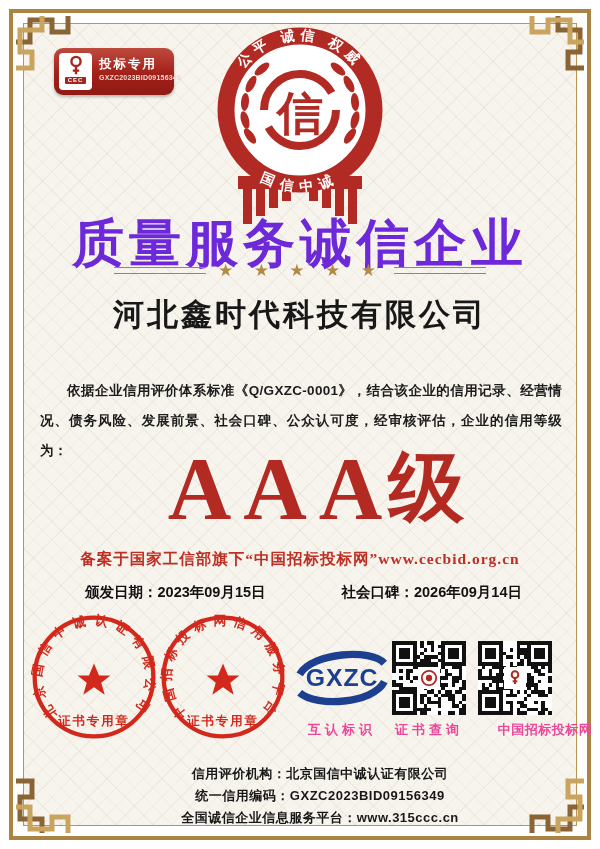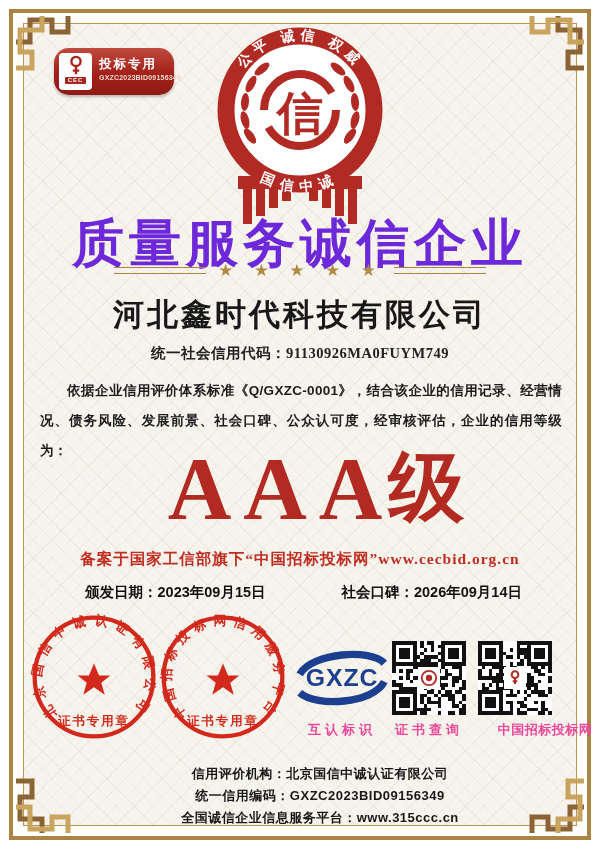--- a/index.html
+++ b/index.html
@@ -13,21 +13,21 @@
   
   .frame-outer{position:absolute;left:9px;top:9px;right:9px;bottom:9px;border:4px solid #ab8342;pointer-events:none;}
   .frame-inner{position:absolute;left:23px;top:23px;right:23px;bottom:23px;border:1.5px solid #bb944f;pointer-events:none;}
   .corner{position:absolute;width:80px;height:80px;pointer-events:none;}
   .corner.tl{left:6px;top:6px;}
   .corner.tr{right:6px;top:6px;transform:rotate(90deg);}
   .corner.br{right:6px;bottom:6px;transform:rotate(180deg);}
   .corner.bl{left:6px;bottom:6px;transform:rotate(270deg);}
 
   
-  .badge{position:absolute;left:54px;top:48px;width:120px;height:47px;border-radius:15px;
+  .badge{position:absolute;left:54px;top:48px;width:120px;height:47px;border-radius:9px;
     background:linear-gradient(180deg,#bf4a3e 0%,#a22019 55%,#8f1a15 100%);
     box-shadow:0 2px 3px rgba(0,0,0,0.25);}
   .badge-logo{position:absolute;left:5px;top:5px;width:33px;height:37px;background:#fff;border-radius:4px;
     display:flex;flex-direction:column;align-items:center;justify-content:flex-start;padding-top:2px;box-sizing:border-box;}
   .badge-abbr{font-size:6px;font-weight:bold;color:#fff;background:#a8251d;line-height:7px;padding:0 3px;border-radius:1px;letter-spacing:1px;}
   .badge-label{position:absolute;left:45px;top:8px;color:#fff;font-weight:bold;font-size:12.5px;letter-spacing:2px;}
   .badge-code{position:absolute;left:45px;top:26px;color:#f4d9cd;font-weight:bold;font-size:7px;letter-spacing:0.2px;}
 
   .emblem{position:absolute;left:205px;top:22px;width:190px;height:205px;}
 
@@ -161,21 +161,20 @@
 
   <div class="title">质量服务诚信企业</div>
 
   <div class="starline">
     <div class="rule"></div>
     <div class="star" id="stars">★ ★ ★ ★ ★</div>
     <div class="rule"></div>
   </div>
 
   <div class="company">河北鑫时代科技有限公司</div>
-  <div class="credit-code">统一社会信用代码：91130926MA0FUYM749</div>
 
   <div class="body-par">依据企业信用评价体系标准《Q/GXZC-0001》，结合该企业的信用记录、经营情况、债务风险、发展前景、社会口碑、公众认可度，经审核评估，企业的信用等级为：</div>
 
   <div class="rating">
     <span class="grade">AAA</span><span class="suffix">级</span>
   </div>
 
   <div class="registry">备案于国家工信部旗下“中国招标投标网”www.cecbid.org.cn</div>
 
   <div class="dates">

